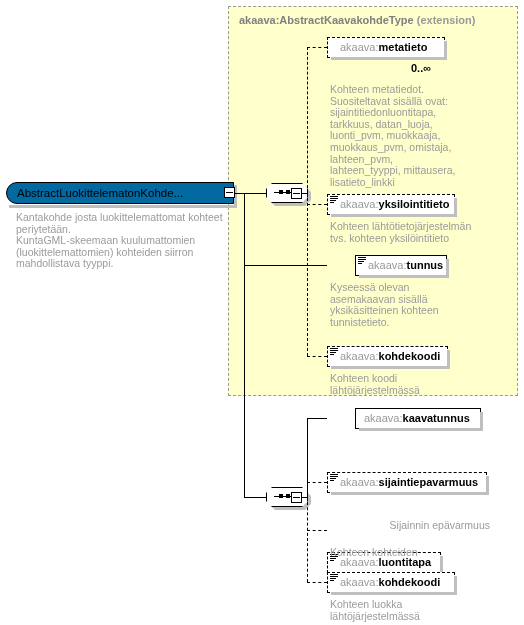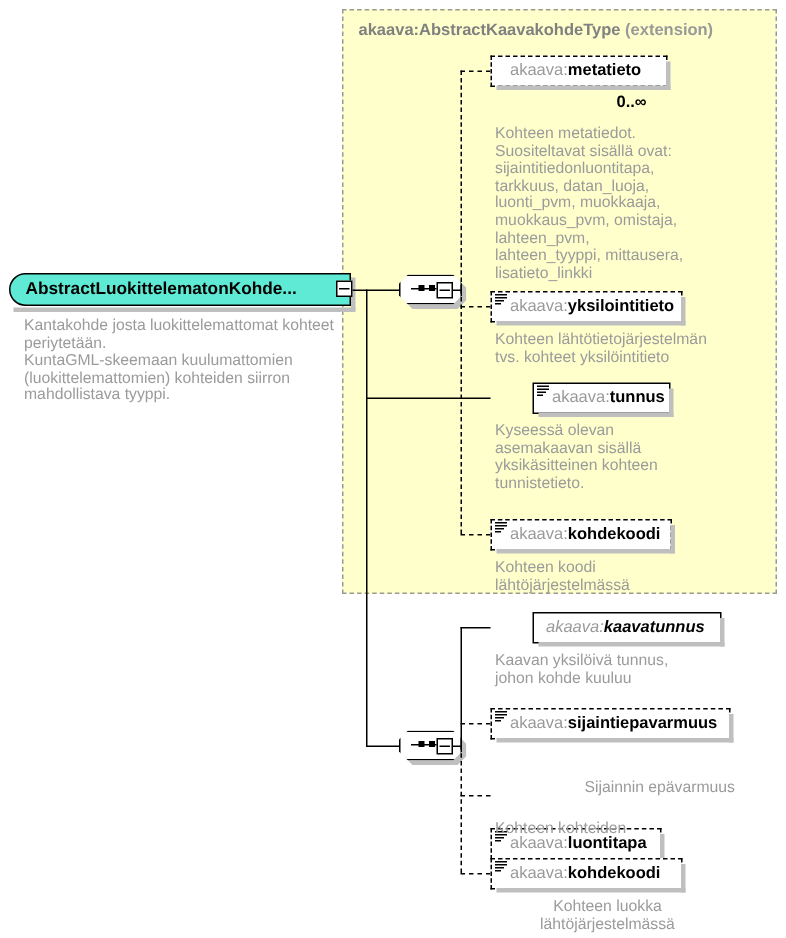--- a/index.html
+++ b/index.html
@@ -61,25 +61,25 @@
   }
   .seqglyph i:nth-child(1){width:8px;}
   .seqglyph i:nth-child(2){width:8px;}
   .seqglyph i:nth-child(3){width:6px;}
   .seqglyph i:nth-child(4){width:4px;}
 
   
   .rootnode{
     position:absolute;
     box-sizing:border-box;
-    background:#5eead4;
+    background:#0369a1;
     border:1px solid #000000;
     border-radius:11px 0 0 11px;
     height:22px;line-height:20px;
-    font-size:11.5px;font-weight:bold;color:#000;
+    font-size:11.5px;font-weight:normal;color:#000;
     white-space:nowrap;
     padding:0 8px 0 10px;
   }
   .rootshadow{position:absolute;background:#bfbfbf;}
 
   
   .expander{
     position:absolute;box-sizing:border-box;
     width:11px;height:11px;background:#fff;border:1px solid #000;
   }
@@ -187,21 +187,21 @@
         <i></i>
         <i></i>
         <i></i>
         <i></i>
       </span>
     <span class="ns">akaava:</span><span class="nm">yksilointitieto</span>
     <span class="shadow"></span>
     <span class="shadow-r"></span>
   </div>
   <div class="desc" style="left:330px;top:221px;width:150px;">Kohteen lähtötietojärjestelmän
-tvs. kohteet yksilöintitieto</div>
+tvs. kohteen yksilöintitieto</div>
 
   <div class="node solid" style="left:327px;top:255px;width:92px;">
     <span class="seqglyph">
         <i></i>
         <i></i>
         <i></i>
         <i></i>
       </span>
     <span class="ns">akaava:</span><span class="nm">tunnus</span>
     <span class="shadow"></span>
@@ -235,27 +235,25 @@
   <div class="expander" style="left:291px;top:492px;"></div>
   <div class="hline" style="left:302px;top:497px;width:6px;"></div>
 
   <div class="vline" style="left:307px;top:418px;height:79px;"></div>
   <div class="vdash" style="left:307px;top:497px;height:85px;"></div>
   <div class="hline" style="left:307px;top:418px;width:20px;"></div>
   <div class="hdash" style="left:307px;top:482px;width:20px;"></div>
   <div class="hdash" style="left:307px;top:530px;width:20px;"></div>
   <div class="hdash" style="left:307px;top:582px;width:20px;"></div>
 
-  <div class="node solid" style="left:327px;top:408px;width:126px;padding-left:8px;font-style:italic;">
+  <div class="node solid" style="left:327px;top:408px;width:126px;padding-left:8px;">
     <span class="ns">akaava:</span><span class="nm">kaavatunnus</span>
     <span class="shadow"></span>
     <span class="shadow-r"></span>
   </div>
-  <div class="desc" style="left:330px;top:435px;width:150px;">Kaavan yksilöivä tunnus,
-johon kohde kuuluu</div>
 
   <div class="node dashed" style="left:327px;top:472px;width:160px;">
     <span class="seqglyph">
         <i></i>
         <i></i>
         <i></i>
         <i></i>
       </span>
     <span class="ns">akaava:</span><span class="nm">sijaintiepavarmuus</span>
     <span class="shadow"></span>
@@ -280,16 +278,16 @@
     <span class="seqglyph">
         <i></i>
         <i></i>
         <i></i>
         <i></i>
       </span>
     <span class="ns">akaava:</span><span class="nm">kohdekoodi</span>
     <span class="shadow"></span>
     <span class="shadow-r"></span>
   </div>
-  <div class="desc" style="left:330px;top:599px;width:150px;text-align:center;">Kohteen luokka
+  <div class="desc" style="left:330px;top:599px;width:150px;">Kohteen luokka
 lähtöjärjestelmässä</div>
 
 </div>
 
 </body></html>

